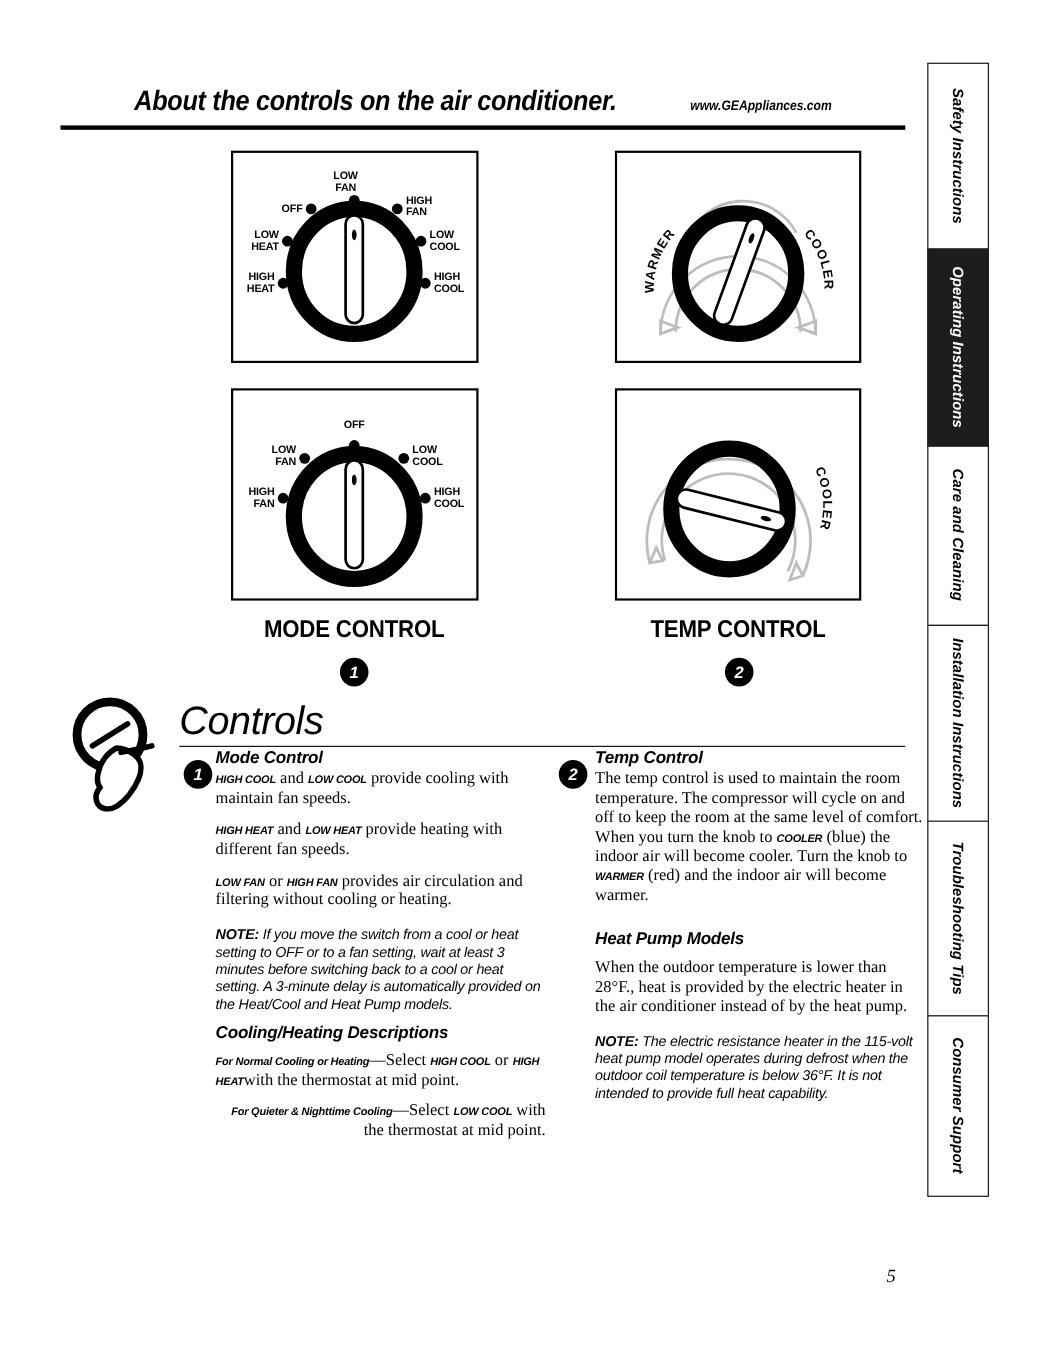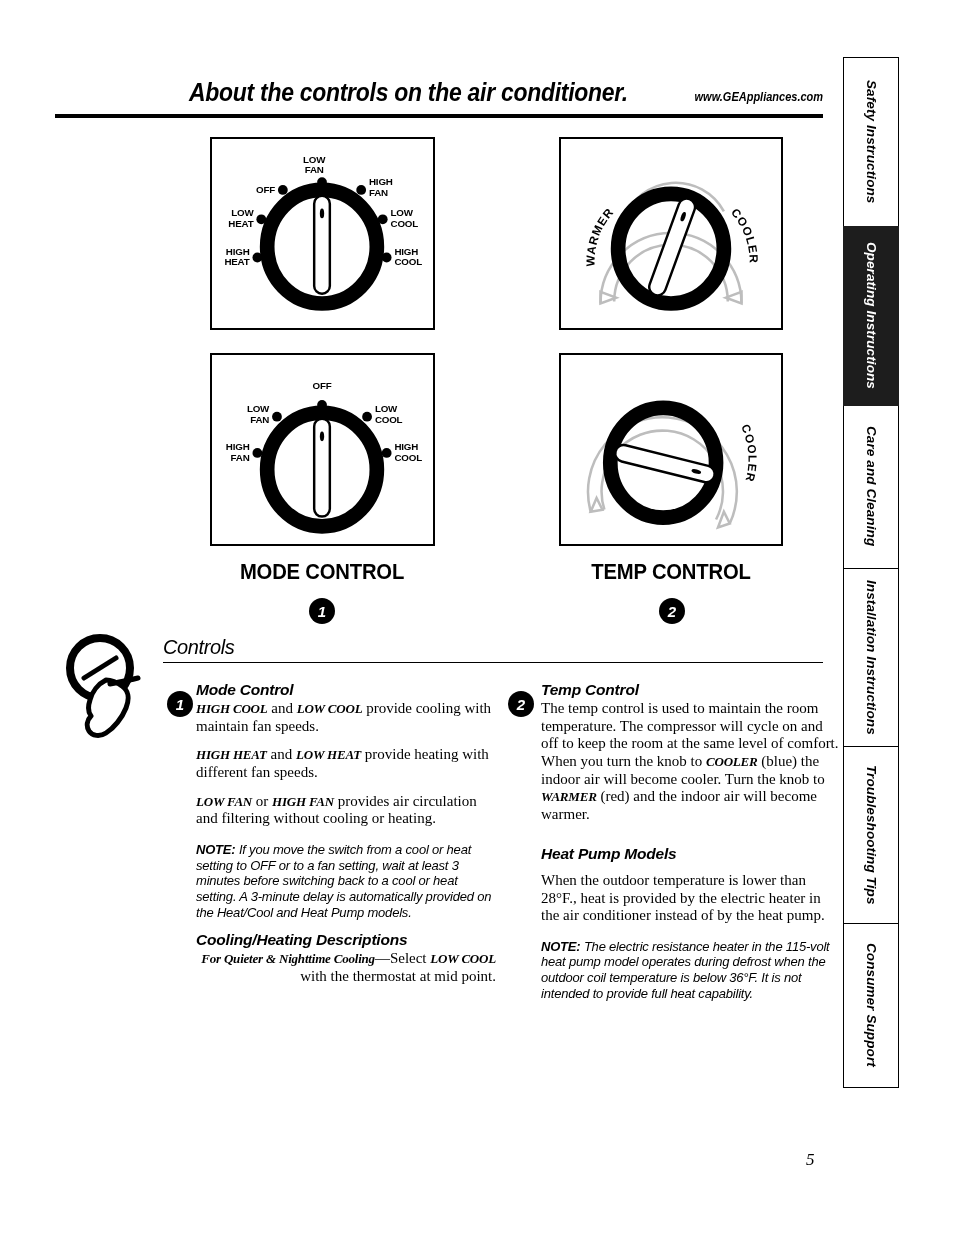--- a/index.html
+++ b/index.html
@@ -6,21 +6,21 @@
   html,body { background:#fff; }
   body {
     width:954px; height:1235px; position:relative;
     font-family:"Liberation Serif", serif;
     color:#000; overflow:hidden;
   }
   .page { position:absolute; inset:0; }
 
   
   .header { position:absolute; left:55px; top:78px; width:768px; }
-  .header-row { display:flex; align-items:baseline; justify-content:flex-end; }
+  .header-row { display:flex; align-items:baseline; justify-content:center; }
   .page-title {
     font-family:"Liberation Sans", sans-serif;
     font-weight:bold; font-style:italic;
     font-size:25.5px; letter-spacing:-0.3px;
     transform:scaleX(0.9); transform-origin:left bottom;
     white-space:nowrap;
   }
   .site-url {
     font-family:"Liberation Sans", sans-serif;
     font-weight:bold; font-style:italic; font-size:12.5px;
@@ -68,21 +68,21 @@
   .cap-badge { position:absolute; }
   #badge-mode { left:309px; top:598px; }
   #badge-temp { left:659px; top:598px; }
 
   
   .controls-head {
     position:absolute; left:163px; top:637px; width:660px;
   }
   .controls-title {
     font-family:"Liberation Sans", sans-serif;
-    font-style:italic; font-size:20px; letter-spacing:-0.4px;
+    font-style:italic; font-size:36px; letter-spacing:-0.4px;
     line-height:1;
   }
   .controls-rule { margin-top:5px; border-top:1.5px solid #000; width:660px; }
 
   
   #hand-illustration { position:absolute; left:58px; top:628px; width:105px; height:110px; }
 
   
   .col { position:absolute; width:300px; }
   #col-left  { left:196px; top:681px; }
@@ -101,22 +101,22 @@
   h3.sub.spaced { margin-top:21px; }
 
   p.body {
     font-family:"Liberation Serif", serif;
     font-size:15px; line-height:1.18;
     margin-bottom:11px;
   }
   p.body:last-child { margin-bottom:0;text-align:right; }
 
   b.hl {
-    font-family:Liberation Serif, serif;
-    font-weight:bold; font-style:italic; font-size:13px;
+    font-family:Liberation Sans, sans-serif;
+    font-weight:bold; font-style:italic; font-size:10px;
     letter-spacing:-0.2px;
   }
 
   p.note {
     font-family:"Liberation Sans", sans-serif;
     font-style:italic; font-size:13px; line-height:1.2;
     letter-spacing:-0.2px;
     margin-top:14px; margin-bottom:11px;
   }
   p.note b {
@@ -316,20 +316,26 @@
       <span>provides air circulation and filtering without cooling or heating.</span>
     </p>
 
     <p class="note">
       <b>NOTE:</b>
       <span>If you move the switch from a cool or heat setting to OFF or to a fan setting, wait at least 3 minutes before switching back to a cool or heat setting. A 3-minute delay is automatically provided on the Heat/Cool and Heat Pump models.</span>
     </p>
 
     <h3 class="sub">Cooling/Heating Descriptions</h3>
 
+    <p class="body" style="margin-top:7px">
+      <b class="hl">For Normal Cooling or Heating</b><span>—Select</span>
+      <b class="hl">HIGH COOL</b>
+      <span>or</span>
+      <b class="hl">HIGH HEAT</b><span>with the thermostat at mid point.</span>
+    </p>
 
 
 
     <p class="body">
       <b class="hl">For Quieter &amp; Nighttime Cooling</b><span>—Select</span>
       <b class="hl">LOW COOL</b>
       <span>with the thermostat at mid point.</span>
     </p>
   </div>
 

